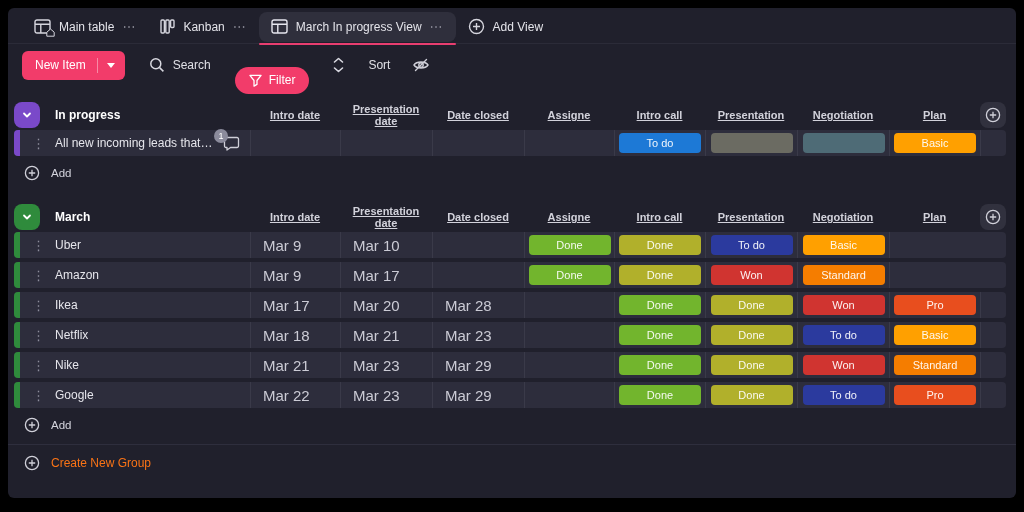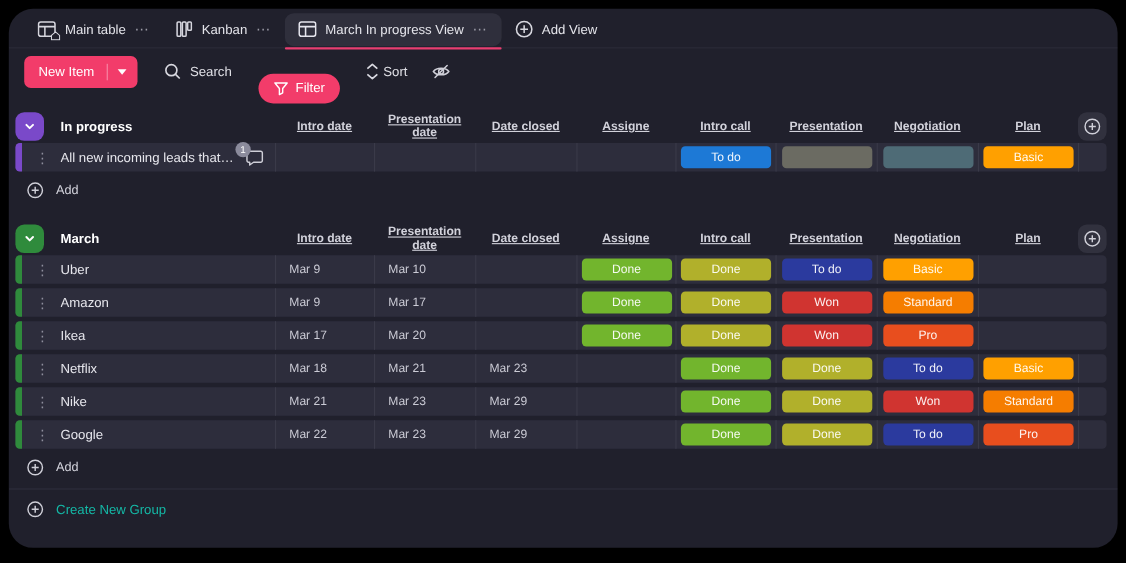--- a/index.html
+++ b/index.html
@@ -1,20 +1,20 @@
 <!DOCTYPE html>
 <html><head>
 <meta charset="utf-8">
 <style>
   * { margin:0; padding:0; box-sizing:border-box; }
   html,body { width:1024px; height:512px; background:#000; font-family:"Liberation Sans", sans-serif; overflow:hidden; }
 
   .window {
     position:absolute; left:8px; top:8px; width:1008px; height:490px;
-    background:#20202c; border-radius:22px; overflow:hidden;
+    background:#20202c; border-radius:6px; overflow:hidden;
     box-shadow:0 6px 24px rgba(0,0,0,.8);
   }
 
   
   .tabbar { height:36px; display:flex; align-items:center; padding-left:14px; border-bottom:1px solid #2b2b38; position:relative; }
   .tab { display:flex; align-items:center; gap:8px; color:#e4e4ea; font-size:12px; padding:0 12px; height:30px; margin-top:2px; position:relative; border-radius:8px; cursor:default; }
   .tab .menu-dots { color:#9a9aa6; font-size:13px; letter-spacing:1px; }
   .tab.active { background:#2f2f3c; }
   .tab.active::after { content:""; position:absolute; left:0; right:0; bottom:-3px; height:2px; background:#e83e70; border-radius:2px; }
   .tab-icon, .tool-icon { display:inline-flex; align-items:center; }
@@ -42,30 +42,30 @@
   .plus-cell { display:flex; justify-content:flex-end; }
   .col-add-btn { width:26px; height:26px; background:#31313e; border:none; border-radius:8px; display:flex; align-items:center; justify-content:center; cursor:pointer; }
 
   .row { height:26px; margin-bottom:4px; background:#2d2d3c; border-radius:4px; position:relative; align-items:stretch; }
   .accent { position:absolute; left:0; top:0; bottom:0; width:6px; border-radius:4px 0 0 4px; }
   .cell-name { display:flex; align-items:center; gap:10px; padding-left:18px; min-width:0; }
   .dots { color:#8f8f9e; font-size:13px; line-height:1; cursor:grab; }
   .item-name { color:#e6e6ec; font-size:12px; white-space:nowrap; overflow:hidden; text-overflow:ellipsis; }
   .comment-wrap { position:relative; margin-left:auto; margin-right:10px; display:inline-flex; cursor:pointer; }
   .badge { position:absolute; top:-7px; left:-9px; width:14px; height:14px; background:#8b8b9c; border-radius:50%; color:#fff; font-size:9px; display:flex; align-items:center; justify-content:center; }
-  .cell-date { border-left:1px solid #3a3a49; display:flex; align-items:center; padding-left:12px; color:#cbcbd5; font-size:11px;text-align:right; }
+  .cell-date { border-left:1px solid #3a3a49; display:flex; align-items:center; padding-left:12px; color:#cbcbd5; font-size:15px;text-align:right; }
   .cell-status { border-left:1px solid #3a3a49; display:flex; align-items:center; justify-content:center; }
   .pill { width:82px; height:20px; border-radius:4px; color:rgba(255,255,255,.93); font-size:11px; display:flex; align-items:center; justify-content:center; cursor:pointer; }
   .cell-end { border-left:1px solid #3a3a49; }
 
   .add-row { display:flex; align-items:center; gap:11px; height:26px; margin-top:4px; padding-left:10px; color:#d4d4dd; font-size:11.5px; cursor:pointer; width:fit-content; }
 
   
   .footer { margin-top:6px; border-top:1px solid #2e2e3d; }
-  .create-group { display:flex; align-items:center; gap:11px; height:36px; padding-left:16px; color:#14b8a6; font-size:12px; cursor:pointer; width:fit-content; }
+  .create-group { display:flex; align-items:center; gap:11px; height:36px; padding-left:16px; color:#f97316; font-size:12px; cursor:pointer; width:fit-content; }
 </style>
 </head>
 <body>
 
 <div class="window">
 
   <div class="tabbar">
     <div class="tab">
       <span class="tab-icon home-wrap">
         <svg width="17" height="15" viewBox="0 0 17 15" fill="none" stroke="#d6d6de" stroke-width="1.4">
@@ -129,21 +129,21 @@
       <span>Search</span>
     </div>
     <button class="btn-filter">
       <span class="tool-icon">
         <svg width="13" height="13" viewBox="0 0 14 14" fill="none" stroke="#fff" stroke-width="1.4" stroke-linejoin="round">
             <path d="M1 1.5h12L8.6 7v4.2L5.4 13V7z"></path>
           </svg>
       </span>
       <span>Filter</span>
     </button>
-    <div class="tool-group" style="gap:4px;">
+    <div class="tool-group" style="gap:24px;">
       <span class="tool-icon">
         <svg width="11" height="16" viewBox="0 0 11 16" fill="none" stroke="#d8d8e0" stroke-width="1.6" stroke-linecap="round" stroke-linejoin="round">
             <path d="M1.5 5L5.5 1.5L9.5 5"></path>
             <path d="M1.5 11L5.5 14.5L9.5 11"></path>
           </svg>
       </span>
       <span>Sort</span>
     </div>
     <div class="tool-group" style="margin-left:-2px;">
       <span class="tool-icon">
@@ -295,20 +295,21 @@
         <div class="cell-end"></div>
       </div>
       <div class="grid row">
         <span class="accent" style="background: rgb(47, 139, 60);"></span>
         <div class="cell-name">
           <span class="dots">⋮</span>
           <span class="item-name">Ikea</span>
         </div>
         <div class="cell-date">Mar 17</div>
         <div class="cell-date">Mar 20</div>
+        <div class="cell-date">Mar 28</div>
         <div class="cell-date"></div>
         <div class="cell-status">
           <span class="pill" style="background: rgb(114, 181, 45);">Done</span>
         </div>
         <div class="cell-status">
           <span class="pill" style="background: rgb(177, 176, 43);">Done</span>
         </div>
         <div class="cell-status">
           <span class="pill" style="background: rgb(208, 52, 48);">Won</span>
         </div>

